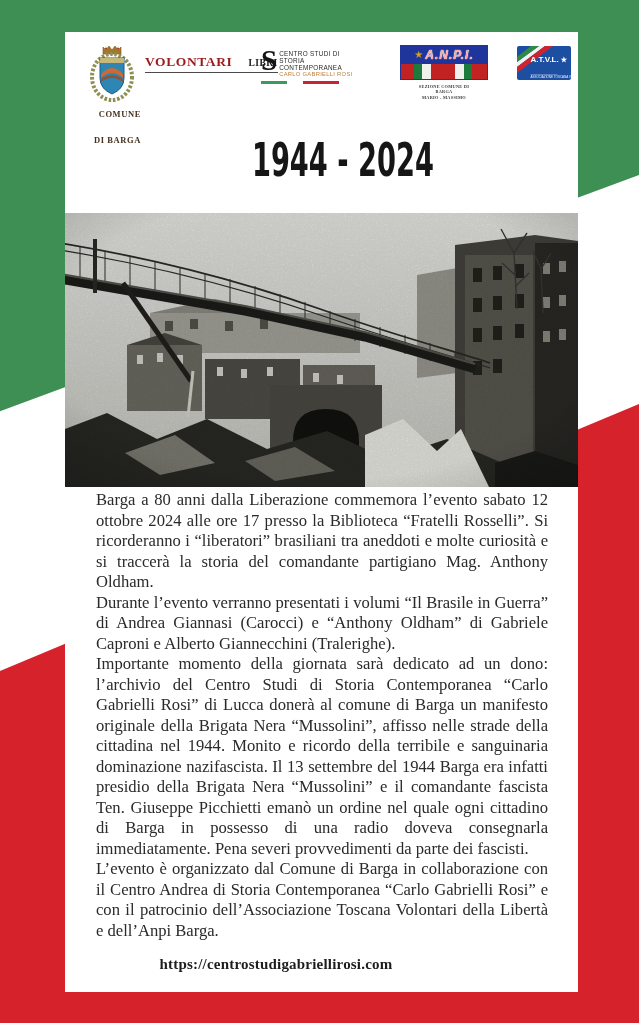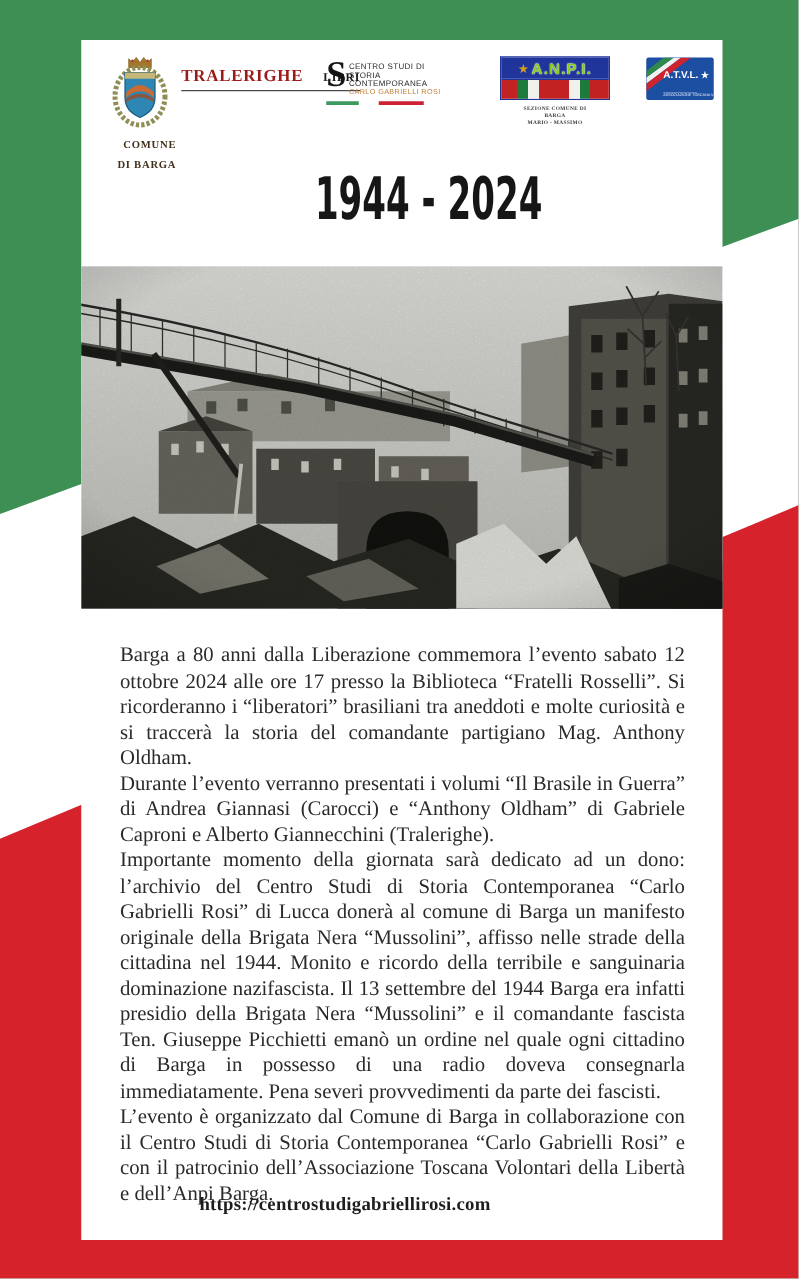--- a/index.html
+++ b/index.html
@@ -32,22 +32,22 @@
     font-family:"Liberation Sans",sans-serif;}
   .centro-l3{font-size:5.8px;line-height:7px;letter-spacing:.3px;color:#c08038;
     font-family:"Liberation Sans",sans-serif;}
   .centro-bars{display:flex;margin-top:3px;align-items:center;}
   .bar-green{width:26px;height:2.5px;background:#3e9960;}
   .bar-red{width:36px;height:2.5px;background:#cc2233;margin-left:16px;}
   .anpi{left:334px;top:13px;width:90px;text-align:center;}
   .anpi-badge{width:86px;margin:0 auto;border:1px solid #20359c;}
   .anpi-top{background:#20359c;height:17px;display:flex;align-items:center;justify-content:center;}
   .anpi-star{color:#d4a017;font-size:10px;margin-right:2px;}
-  .anpi-name{color:#84cc16;font-family:"Liberation Sans",sans-serif;font-weight:bold;
-    font-size:12px;letter-spacing:1px;text-shadow:0 0 1px #ffffff,0 0 1px #ffffff;}
+  .anpi-name{color:#fca5a5;font-family:"Liberation Sans",sans-serif;font-weight:bold;
+    font-size:12px;letter-spacing:1px;text-shadow:0 0 1px #ffffff,0 0 1px #ffffff;font-style:italic;}
   .anpi-ribbon{height:15px;border-top:1px solid #20359c;
     background:linear-gradient(90deg,#c32222 0 15%,#1c7a3c 15% 25%,#f0f0ec 25% 35%,
       #c32222 35% 63%,#f0f0ec 63% 73%,#1c7a3c 73% 83%,#c32222 83% 100%);}
   .anpi-caption{margin-top:4px;transform:scale(.62);transform-origin:top center;
     font-size:7px;line-height:9px;color:#3a3a3a;font-weight:bold;letter-spacing:.4px;}
   .atvl{left:452px;top:14px;width:54px;height:34px;background:#1c4fa1;border-radius:2px;
     position:absolute;overflow:hidden;}
   .atvl svg{position:absolute;left:0;top:0;}
   .atvl-text{position:absolute;right:4px;top:9px;color:#ffffff;
     font-family:"Liberation Sans",sans-serif;font-weight:bold;font-size:8px;white-space:nowrap;}
@@ -60,21 +60,21 @@
   .title-row{position:absolute;left:0;width:513px;display:flex;justify-content:center;
     font-family:"DejaVu Sans",sans-serif;color:#161616;white-space:nowrap;}
   .title-years{top:100px;font-size:47px;font-weight:800;margin-left:21px;}
   .title-years .squeeze{transform:scaleX(.58);}
   .title-main{top:140px;font-size:40px;font-weight:800;}
   .title-main .squeeze{transform:scaleX(.48);}
   .squeeze{display:inline-block;transform-origin:center;}
   
   .photo{position:absolute;left:0;top:181px;width:513px;height:274px;display:block;}
   
-  .body-text{position:absolute;left:31px;top:482px;width:452px;
+  .body-text{position:absolute;left:31px;top:458px;width:452px;
     font-size:16.6px;line-height:20.5px;color:#2a2a2a;text-align:justify;}
   .body-text p{margin:0;}
   
   .footer-url{position:absolute;left:0;width:422px;top:924px;text-align:center;
     font-weight:bold;font-size:15px;color:#1d1d1d;letter-spacing:.2px;}
 </style>
 </head>
 <body>
 
 <div id="stage">
@@ -92,25 +92,25 @@
           <circle cx="35" cy="4.5" r="1" fill="#b03020"></circle>
 
         <ellipse cx="29" cy="33" rx="20" ry="23" fill="none" stroke="#8f8f55" stroke-width="4" stroke-dasharray="2.6 1.7"></ellipse>
 
         <path d="M17 14 L41 14 L41 34 Q41 45 29 50 Q17 45 17 34 Z" fill="#2e86b5" stroke="#1d5d80" stroke-width="1"></path>
         <path d="M18 30 Q29 18 40 30 L40 34 Q29 24 18 34 Z" fill="#cc6a33"></path>
         <path d="M17 14 L41 14 L41 19 L17 19 Z" fill="#e0c070" opacity=".85"></path>
         <path d="M18 38 Q29 30 40 38 L40 35 Q29 27 18 35 Z" fill="#a34a22" opacity=".8"></path>
       </svg>
       <div class="crest-caption">COMUNE</div>
-      <div class="crest-caption" style="margin-top:6px;">DI BARGA</div>
+      <div class="crest-caption" style="margin-top:16px;">DI BARGA</div>
     </div>
 
     <div class="logo tralerighe">
-      <span class="name">TRALERIGHE</span><span class="suffix">LIBRI</span>
+      <span class="name">VOLONTARI</span><span class="suffix">LIBRI</span>
     </div>
 
     <div class="logo centro">
       <div class="centro-top">
         <div class="centro-s">S</div>
         <div class="centro-lines">
           <div class="centro-l1">CENTRO STUDI DI</div>
           <div class="centro-l2">STORIA CONTEMPORANEA</div>
           <div class="centro-l3">CARLO GABRIELLI ROSI</div>
         </div>
@@ -255,19 +255,19 @@
       </g>
       <line x1="128" y1="158" x2="123" y2="204" stroke="#d9d8d0" stroke-width="3"></line>
       <rect x="0" y="0" width="513" height="274" filter="url(#grain)" opacity=".14"></rect>
       <rect x="0" y="0" width="513" height="274" fill="url(#vig)"></rect>
     </svg>
 
     <div class="body-text">
       <p>Barga a 80 anni dalla Liberazione commemora l’evento sabato 12 ottobre 2024 alle ore 17 presso la Biblioteca “Fratelli Rosselli”. Si ricorderanno i “liberatori” brasiliani tra aneddoti e molte curiosità e si traccerà la storia del comandante partigiano Mag. Anthony Oldham.</p>
       <p>Durante l’evento verranno presentati i volumi “Il Brasile in Guerra” di Andrea Giannasi (Carocci) e “Anthony Oldham” di Gabriele Caproni e Alberto Giannecchini (Tralerighe).</p>
       <p>Importante momento della giornata sarà dedicato ad un dono: l’archivio del Centro Studi di Storia Contemporanea “Carlo Gabrielli Rosi” di Lucca donerà al comune di Barga un manifesto originale della Brigata Nera “Mussolini”, affisso nelle strade della cittadina nel 1944. Monito e ricordo della terribile e sanguinaria dominazione nazifascista. Il 13 settembre del 1944 Barga era infatti presidio della Brigata Nera “Mussolini” e il comandante fascista Ten. Giuseppe Picchietti emanò un ordine nel quale ogni cittadino di Barga in possesso di una radio doveva consegnarla immediatamente. Pena severi provvedimenti da parte dei fascisti.</p>
-      <p>L’evento è organizzato dal Comune di Barga in collaborazione con il Centro Studi di Storia Contemporanea “Carlo Gabrielli Rosi” e con il patrocinio dell’Associazione Toscana Volontari della Libertà e dell’Anpi Barga.</p>
+      <p>L’evento è organizzato dal Comune di Barga in collaborazione con il Centro Andrea di Storia Contemporanea “Carlo Gabrielli Rosi” e con il patrocinio dell’Associazione Toscana Volontari della Libertà e dell’Anpi Barga.</p>
     </div>
 
     <div class="footer-url">https://centrostudigabriellirosi.com</div>
 
   </div>
 </div>
 
 </body></html>

